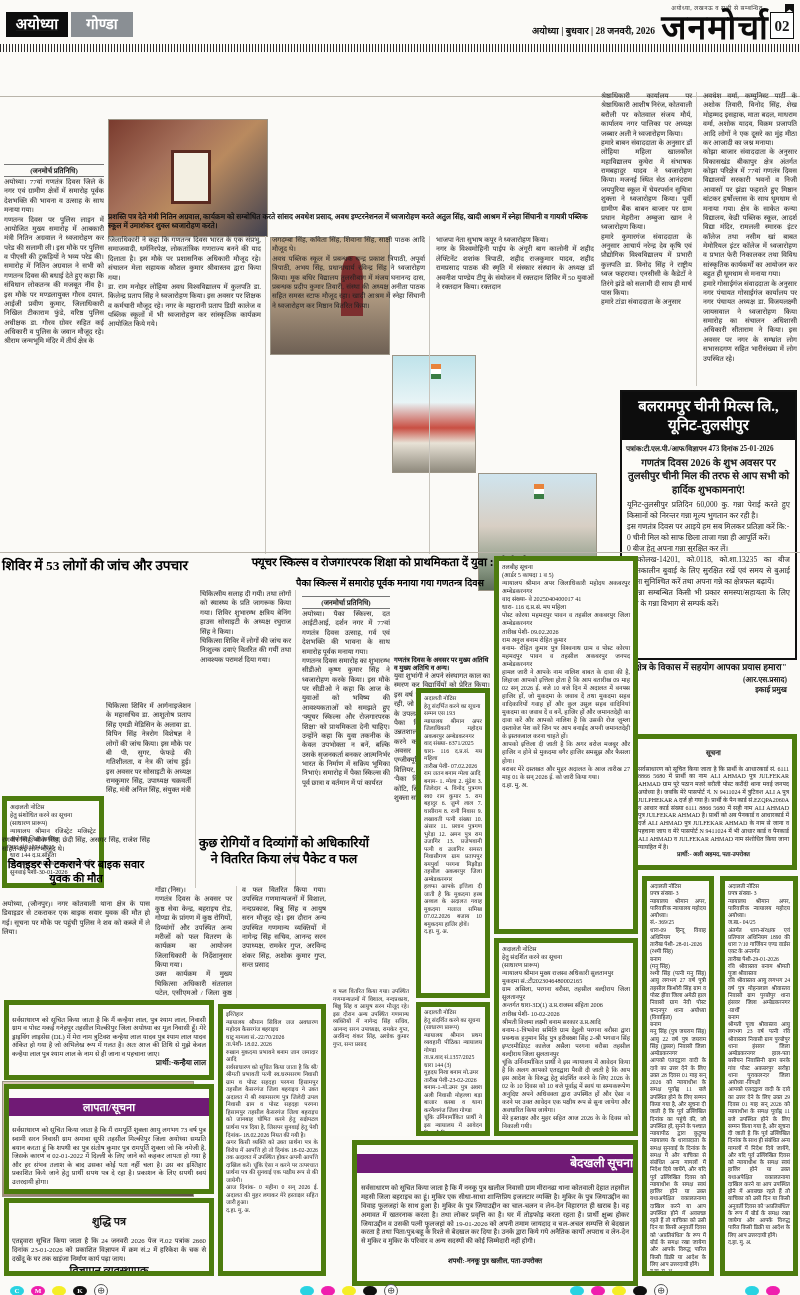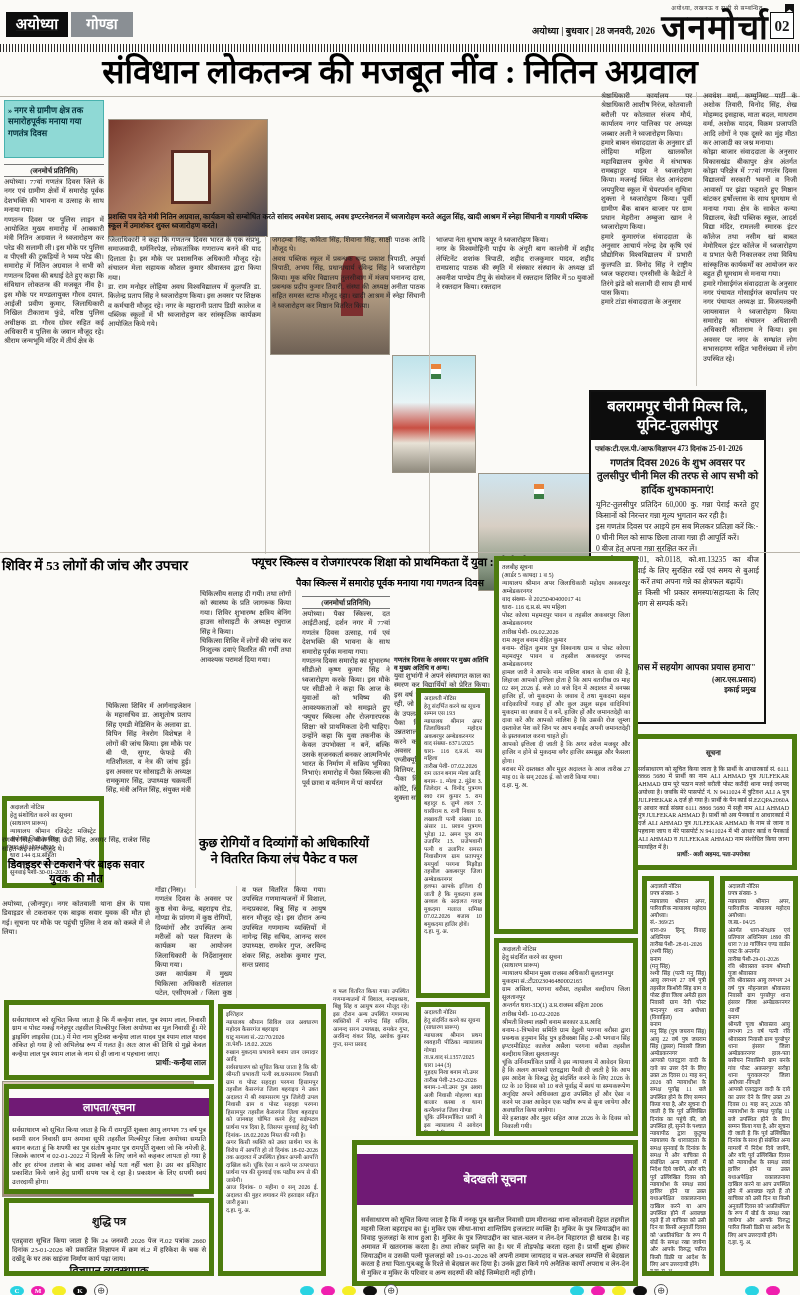--- a/index.html
+++ b/index.html
@@ -49,24 +49,22 @@
     </div>
   <div class="b" style="left:71px;top:12px;width:62px;height:25px;background:#8a8f94;">
       <div class="ed">गोण्डा</div>
     </div>
   <div class="b dateline" style="left:470px;top:24px;width:185px;text-align:right;">अयोध्या | बुधवार | 28 जनवरी, 2026</div>
   <div class="b masttag" style="left:664px;top:4px;width:106px;text-align:center;">अयोध्या, लखनऊ व सभी से सम्बन्धित</div>
   <div class="b mast" style="left:660px;top:11px;width:110px;text-align:center;">जनमोर्चा</div>
   <div class="b pagebox" style="left:770px;top:12px;width:24px;height:27px;"><span class="flag"></span><span>02</span></div>
   <div class="b barcode" style="left:0px;top:44px;width:800px;height:8px;"></div>
 
-  <div class="b hl-main" style="left:0px;top:55px;width:800px;">संविधान लोकतन्त्र की मजबूत नींव : नितिन अग्रवाल</div>
   <div class="b" style="left:0px;top:96px;width:800px;height:1px;background:#b9b4aa;"></div>
 
-  <div class="b kicker" style="left:4px;top:100px;width:100px;height:58px;">» नगर से ग्रामीण क्षेत्र तक समारोहपूर्वक मनाया गया गणतंत्र दिवस</div>
   <div class="b byline" style="left:4px;top:164px;width:100px;">(जनमोर्च प्रतिनिधि)</div>
   <div class="b txt" style="left:4px;top:178px;width:100px;height:374px;">अयोध्या। 77वां गणतंत्र दिवस जिले के नगर एवं ग्रामीण क्षेत्रों में समारोह पूर्वक देशभक्ति की भावना व उत्साह के साथ मनाया गया।
 गणतन्त्र दिवस पर पुलिस लाइन में आयोजित मुख्य समारोह में आबकारी मंत्री नितिन अग्रवाल ने ध्वजारोहण कर परेड की सलामी ली। इस मौके पर पुलिस व पीएसी की टुकड़ियों ने भव्य परेड की। समारोह में नितिन अग्रवाल ने सभी को गणतन्त्र दिवस की बधाई देते हुए कहा कि संविधान लोकतन्त्र की मजबूत नींव है। इस मौके पर मण्डलायुक्त गौरव दयाल, आईजी प्रवीण कुमार, जिलाधिकारी निखिल टीकाराम फुंडे, वरिष्ठ पुलिस अधीक्षक डा. गौरव ग्रोवर सहित कई अधिकारी व पुलिस के जवान मौजूद रहे। श्रीराम जन्मभूमि मंदिर में तीर्थ क्षेत्र के</div>
 
   <div class="b photo" style="left:108px;top:92px;width:160px;height:118px;background:linear-gradient(135deg,#7a3b2e 0%,#a5705a 35%,#b98a5f 55%,#41414f 100%);">
     <div style="position:absolute;left:62px;top:30px;width:34px;height:48px;background:#f3efe2;border:3px solid #5a2a20;"></div>
   </div>
   <div class="b photo" style="left:270px;top:92px;width:120px;height:118px;background:linear-gradient(180deg,#c9b294 0%,#b59f85 45%,#6e6054 100%);">
     <div style="position:absolute;left:70px;top:18px;width:22px;height:60px;background:#7d2f2f;border-radius:40% 40% 0 0;"></div>
   </div>
@@ -93,21 +91,21 @@
   <div class="b txt" style="left:436px;top:236px;width:158px;height:318px;">भाजपा नेता सुभाष कपूर ने ध्वजारोहण किया।
 नगर के विश्वमोहिनी पाईप के अंगूरी बाग कालोनी में शहीद लेफ्टिनेंट शशांक त्रिपाठी, शहीद राजकुमार यादव, शहीद रामप्रसाद पाठक की स्मृति में संस्कार संस्थान के अध्यक्ष डॉ अवनीश पाण्डेय टीपू के संयोजन में रक्तदान शिविर में 50 युवाओं ने रक्तदान किया। रक्तदान</div>
   <div class="b txt rule-r" style="left:601px;top:92px;width:96px;height:294px;">श्रेष्ठाधिकारी कार्यालय पर श्रेष्ठाधिकारी आशीष निरंज, कोतवाली बरौली पर कोतवाल संजय मौर्य, कार्यालय नगर पालिका पर अध्यक्ष जब्बार अली ने ध्वजारोहण किया।
 हमारे बाबन संवाददाता के अनुसार डॉ लोहिया महिला खालकौल महाविद्यालय कुचेरा में संभाषक रामबहादुर यादव ने ध्वजारोहण किया। मजनई स्थित सेठ आनंदराम जयपुरिया स्कूल में चेयरपर्सन सुचित्रा शुक्ला ने ध्वजारोहण किया। पूर्वी ग्रामीण बैंक बाबन बाजार पर ग्राम प्रधान मेहरीना अम्बुजा खान ने ध्वजारोहण किया।
 हमारे कुमारगंज संवाददाता के अनुसार आचार्य नरेन्द्र देव कृषि एवं प्रौद्योगिक विश्वविद्यालय में प्रभारी कुलपति डा. विनोद सिंह ने राष्ट्रीय ध्वज फहराया। एनसीसी के कैडेटों ने तिरंगे झंडे को सलामी दी साथ ही मार्च पास किया।
 हमारे टांडा संवाददाता के अनुसार</div>
   <div class="b txt" style="left:703px;top:92px;width:94px;height:294px;">अवधेश वर्मा, कम्युनिस्ट पार्टी के अशोक तिवारी, विनोद सिंह, शेख मोहम्मद इसहाक, माता बदल, माधराम वर्मा, अशोक यादव, विक्रम प्रजापति आदि लोगों ने एक दूसरे का मुंह मीठा कर आजादी का जश्न मनाया।
 कोझा बाजार संवाददाता के अनुसार विकासखंड बीकापुर क्षेत्र अंतर्गत कोझा परिक्षेत्र में 77वां गणतंत्र दिवस विद्यालयों सरकारी भवनों व निजी आवासों पर झंडा फहराते हुए मिष्ठान बांटकर हर्षोल्लास के साथ धूमधाम से मनाया गया। क्षेत्र के साकेत कन्या विद्यालय, केडी पब्लिक स्कूल, आदर्श विद्या मंदिर, रामलली स्मारक इंटर कॉलेज तथा नसीम खां बाबत मेमोरियल इंटर कॉलेज में ध्वजारोहण व प्रभात फेरी निकालकर तथा विविध सांस्कृतिक कार्यकर्मों का आयोजन कर बहुत ही धूमधाम से मनाया गया।
 हमारे गोसाईगंज संवाददाता के अनुसार नगर पंचायत गोसाईगंज कार्यालय पर नगर पंचायत अध्यक्ष डा. विजयलक्ष्मी जायसवाल ने ध्वजारोहण किया समारोह का संचालन अधिशासी अधिकारी सीताराम ने किया। इस अवसर पर नगर के सम्भ्रांत लोग सभासदगण सहित भारीसंख्या में लोग उपस्थित रहे।</div>
 
-  <div class="b adbox" style="left:589px;top:390px;width:177px;height:334px;">
+  <div class="b adbox" style="left:620px;top:390px;width:177px;height:270px;">
     <div class="adhead"><span>बलरामपुर चीनी मिल्स लि.,</span><br><span>यूनिट-तुलसीपुर</span></div>
     <div class="adsmall" style="padding:3px 4px 0 4px;">पत्रांक:टी.एल.पी./आफ/विज्ञापन 473 दिनांक 25-01-2026</div>
     <div class="adbold" style="padding:3px 4px;">गणतंत्र दिवस 2026 के शुभ अवसर पर तुलसीपुर चीनी मिल की तरफ से आप सभी को हार्दिक शुभकामनाएं!</div>
     <div class="adtxt" style="padding:0 5px;height:160px;overflow:hidden;">यूनिट-तुलसीपुर प्रतिदिन 60,000 कु. गन्ना पेराई करते हुए किसानों को निरन्तर गन्ना मूल्य भुगतान कर रही है।
 इस गणतंत्र दिवस पर आइये हम सब मिलकर प्रतिज्ञा करें कि:-
 0  चीनी मिल को साफ छिला ताजा गन्ना ही आपूर्ति करें।
 0  बीज हेतु अपना गन्ना सुरक्षित कर लें।
 0  कोलख-14201, को.0118, को.शा.13235 का बीज बसंतकालीन बुवाई के लिए सुरक्षित रखें एवं समय से बुआई करना सुनिश्चित करें तथा अपना गन्ने का क्षेत्रफल बढ़ायें।
 0  गन्ना सम्बन्धित किसी भी प्रकार समस्या/सहायता के लिए मिल के गन्ना विभाग से सम्पर्क करें।</div>
     <div class="adbold" style="padding:2px 4px 0 4px;font-size:9px;">"क्षेत्र के विकास में सहयोग आपका प्रयास हमारा"</div>
@@ -230,21 +228,21 @@
 न्यायालय श्रीमान सिविल जज अवधारण महोदय कैसरगंज बहराइच
 घाट्र मामला सं.-22/70/2026
 ता.पेशी- 18.02. 2026
 रुखान मुकदमा प्रभावने बनाम जान जमादार आदि
 सर्वसाधारण को सूचित किया जाता है कि श्री/श्रीमती प्रभावती पत्नी स्व.धरमसरण निवासी ग्राम व पोस्ट सहदहा परगना हिसामपुर तहसील कैसरगंज जिला बहराइच ने उक्त अदालत में श्री श्यामसरण पुत्र जिलेदी उपल निवासी ग्राम व पोस्ट सहदहा परगना हिसामपुर तहसील कैसरगंज जिला बहराइच को जानबाह घोषित करने हेतु सक्षेपटल प्रार्थना पत्र दिया है, जिसपर सुनवाई हेतु पेशी दिनांक- 18.02.2026 नियत की गयी है।
 अगर किसी व्यक्ति को उक्त प्रार्थना पत्र के विरोध में आपत्ति हो तो दिनांक 18-02-2026 तक अदालत में उपस्थित होकर अपनी आपत्ति दाखिल करें। चूंकि ऐसा न करने पर तत्पश्चात प्रार्थना पत्र की सुनवाई एक पक्षीय रूप से की जायेगी।
 आज दिनांक- 0 महीना 0 सन् 2026 ई. अदालत की मुहर लगाकर मेरे हस्ताक्षर सहित जारी हुआ।
 द.हा.             मु. अ.</span></div>
 
   <div class="b nbox" style="left:352px;top:1140px;width:286px;height:146px;font-size:6.8px;padding:0;">
-    <div class="blackbar" style="font-size:12px;padding:18px 0;">बेदखली सूचना</div>
+    <div class="blackbar" style="font-size:12px;padding:2px 0;text-align:right;">बेदखली सूचना</div>
     <div style="padding:2px 4px;white-space:pre-line;">सर्वसाधारण को सूचित किया जाता है कि मैं ननकू पुत्र खलील निवासी ग्राम मीरानढा थाना कोतवाली देहात तहसील महसी जिला बहराइच का हूं। मुकिर एक सीधा-साधा शान्तिप्रिय इजलटार व्यक्ति है। मुकिर के पुत्र जियाउद्दीन का विवाह फूलजहां के साथ हुआ है। मुकिर के पुत्र जियाउद्दीन का चाल-चलन व लेन-देन विहारगत ही खराब है। वह अमावत में खतरनाक करता है। तथा लोकर प्रवृत्ति का है। घर में तोड़फोड़ करता रहता है। प्रार्थी क्षुब्ध होकर जियाउद्दीन व उसकी पत्नी फूलजहां को 19-01-2026 को अपनी तमाम जायदाद व चल-अचल सम्पत्ति से बेदखल करता है तथा पिता/पुत्र/बहू के रिश्ते से बेदखल कर दिया है। उनके द्वारा किये गये अनैतिक कार्यों अपराध व लेन-देन से मुकिर व मुकिर के परिवार व अन्य सदस्यों की कोई जिम्मेदारी नहीं होगी।</div>
     <div style="text-align:center;font-weight:bold;">शपथी:-ननकू पुत्र खलील, पता-उपरोक्त</div>
   </div>
 
   <div class="b nbox" style="left:642px;top:876px;width:72px;height:400px;font-size:5.6px;"><span>अदालती नोटिस
 प्रपत्र संख्या- 3
 न्यायालय श्रीमान अपर, पारिवारिक न्यायालय महोदय अयोध्या।
 सं.- 369/25
 धारा-09 हिन्दू विवाह अधिनियम
 तारीख पेशी- 28-01-2026

